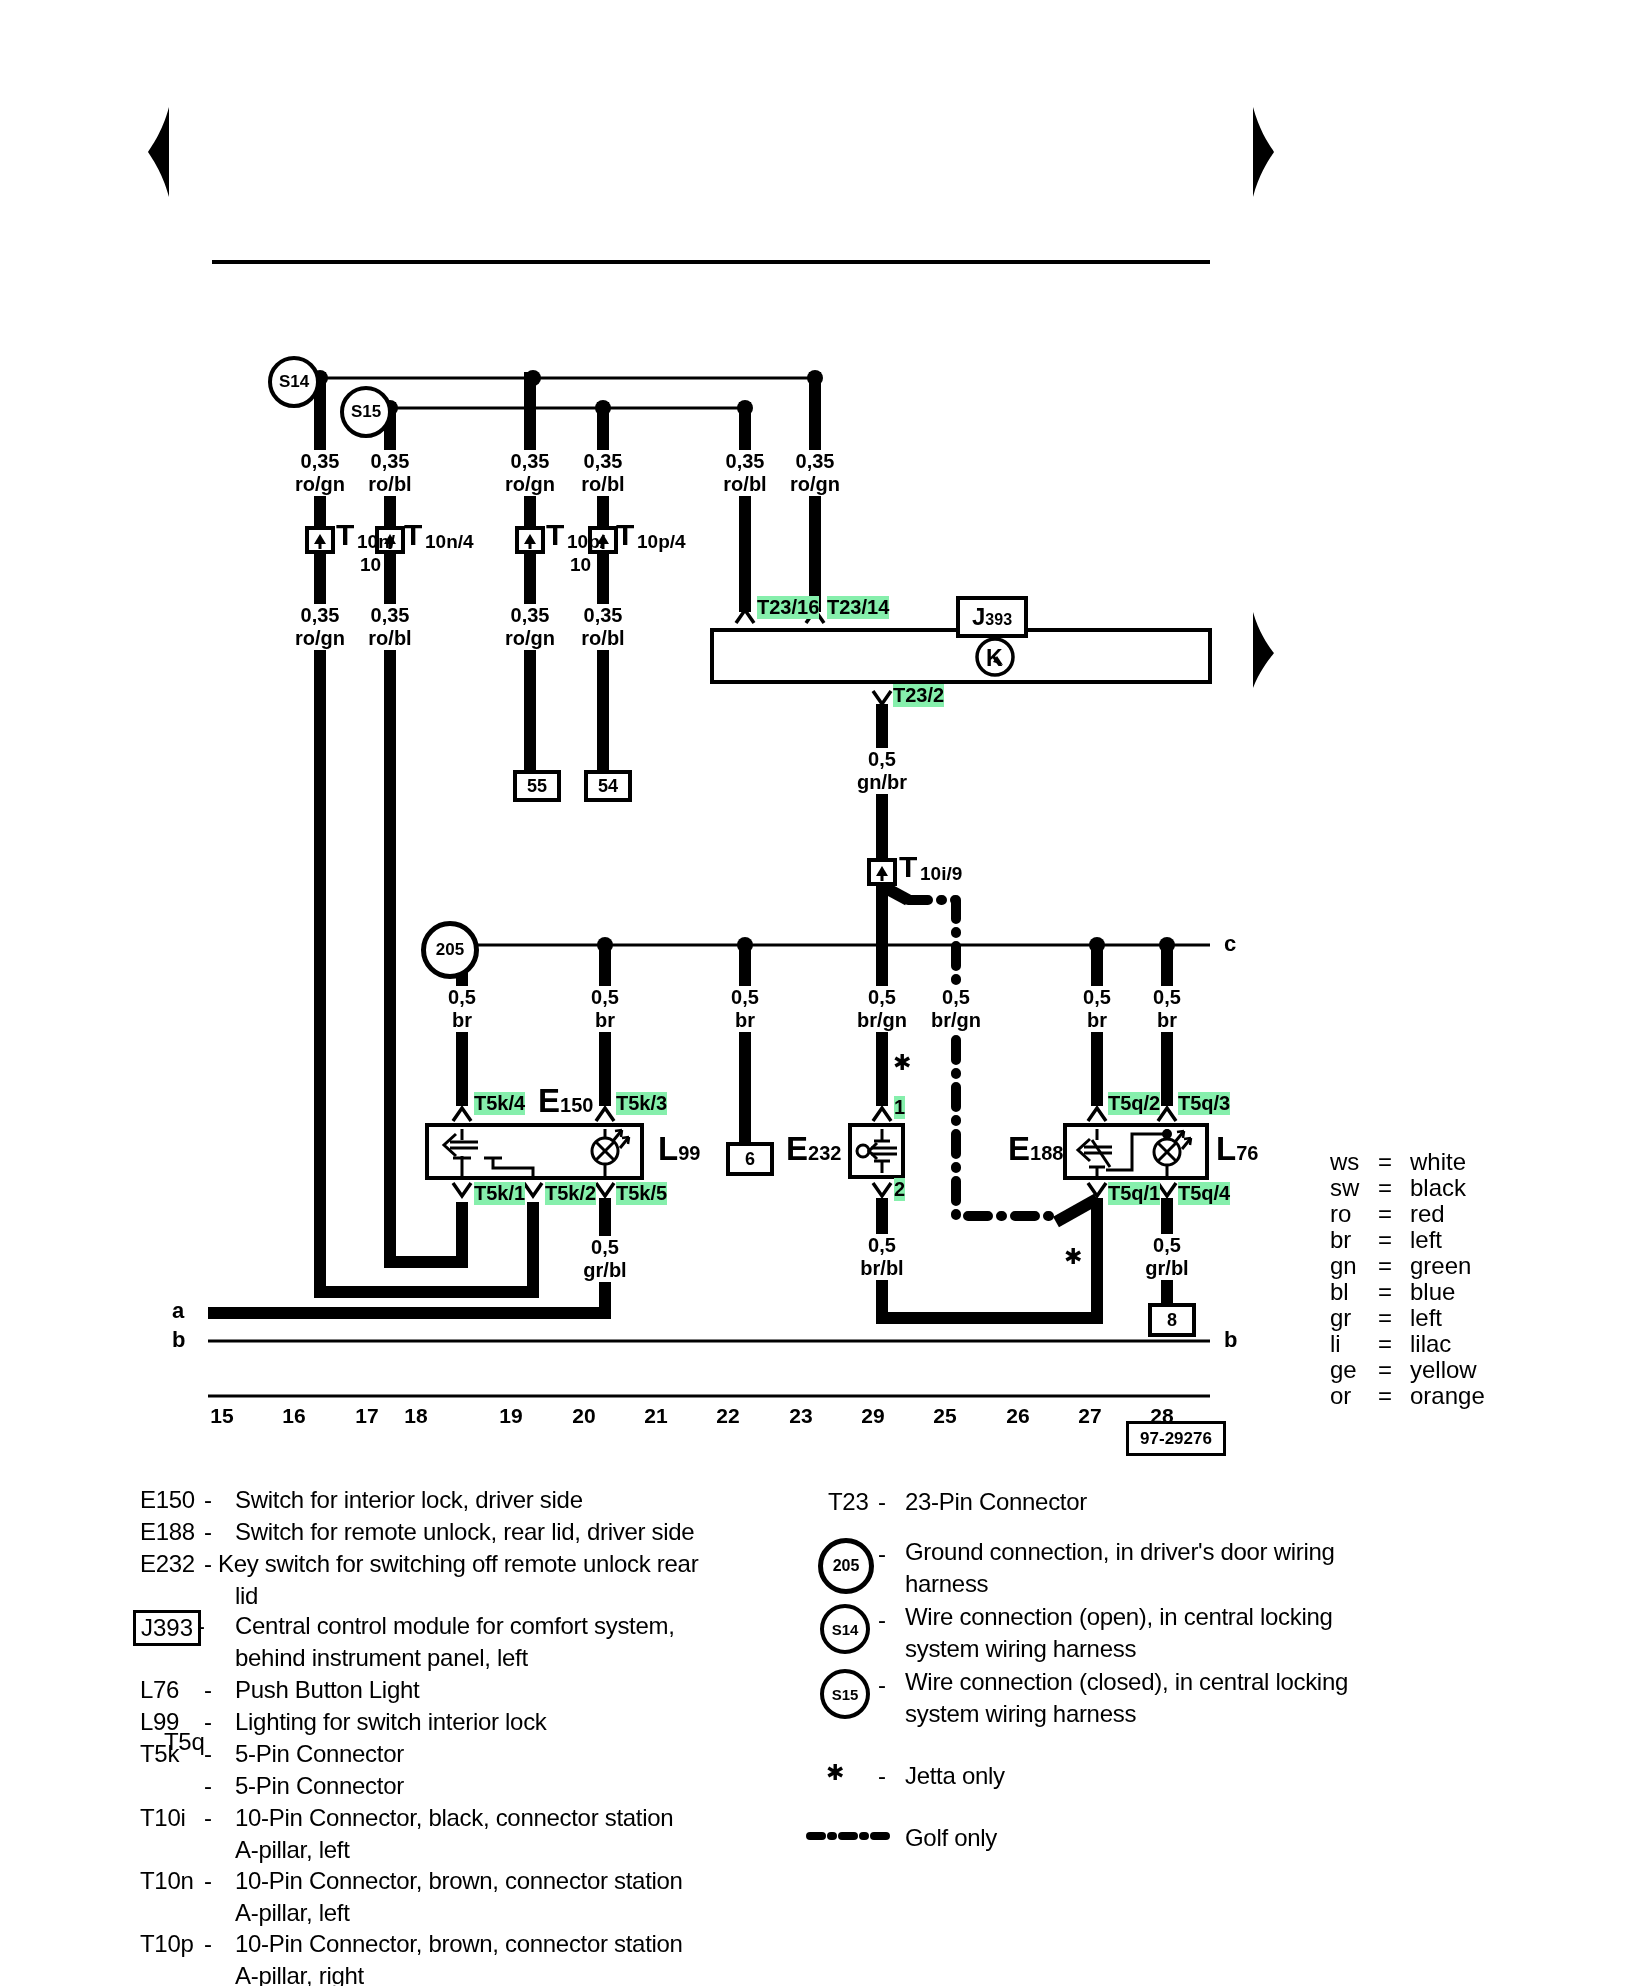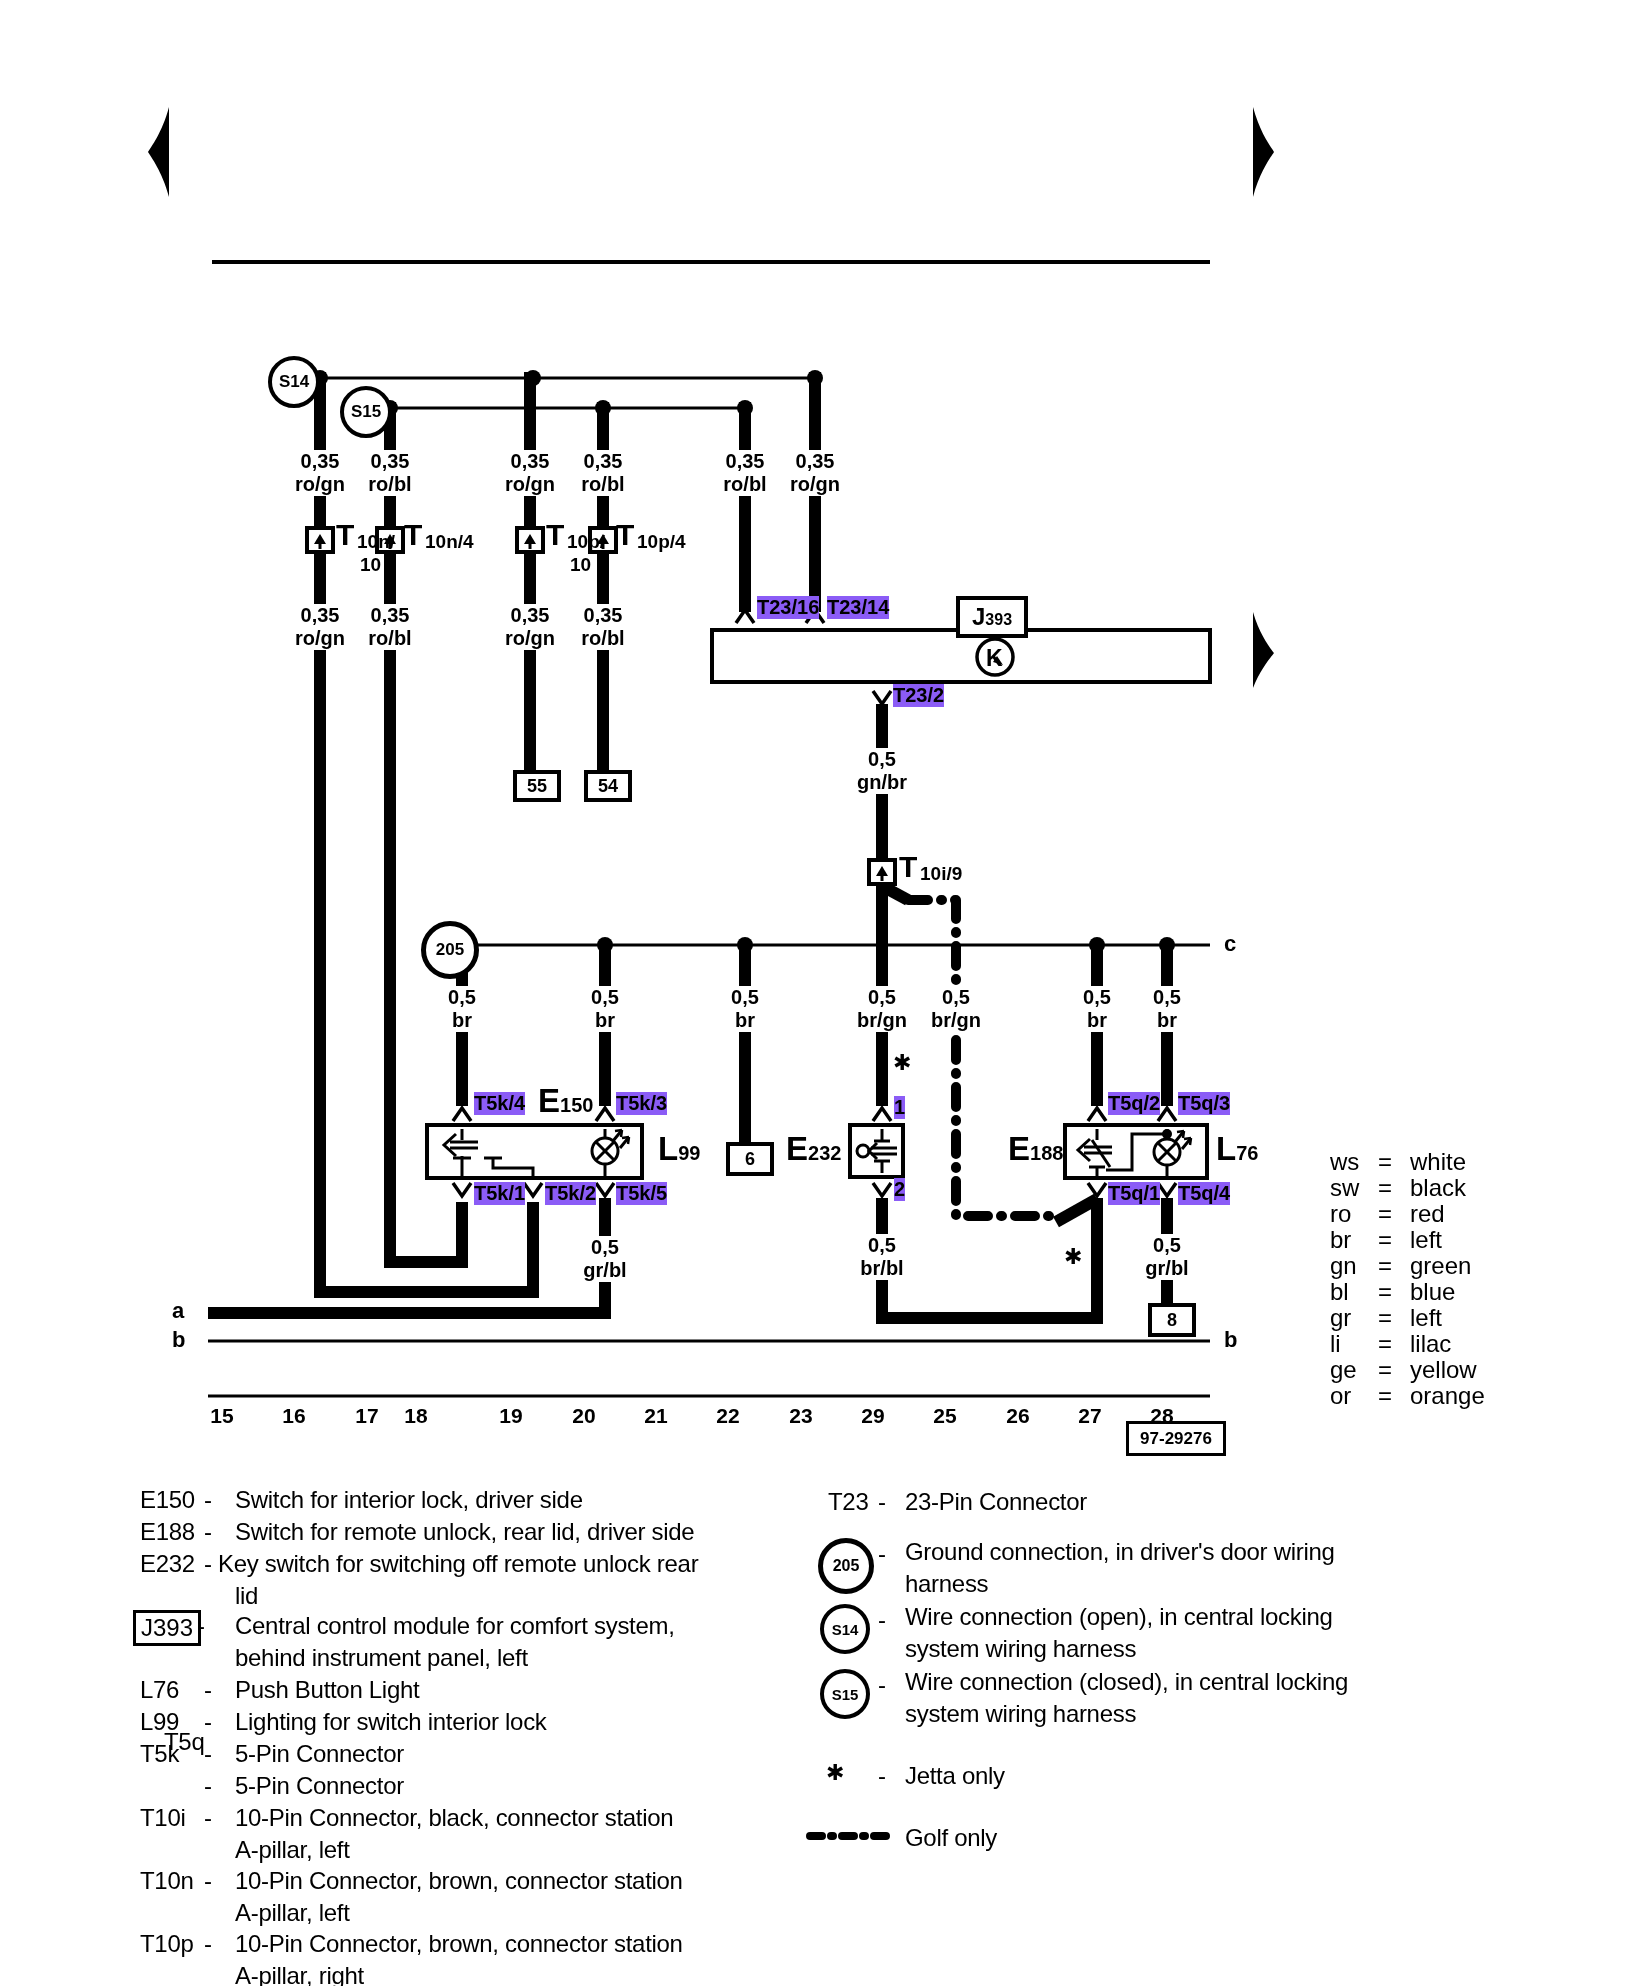--- a/index.html
+++ b/index.html
@@ -2,21 +2,21 @@
 <html><head>
 <meta charset="utf-8">
 <style>
   html,body{margin:0;padding:0;background:#888;}
   .canvas{position:relative;width:1632px;height:1986px;background:#ffffff;overflow:hidden;
           font-family:"Liberation Sans",sans-serif;color:#000;}
   svg.layer{position:absolute;left:0;top:0;}
   .abs{position:absolute;}
   .wlabel{position:absolute;transform:translateX(-50%);text-align:center;
           font:bold 20px/23px "Liberation Sans",sans-serif;background:#fff;padding:0 3px;white-space:nowrap;}
-  .pin{position:absolute;font:bold 20px "Liberation Sans",sans-serif;background:#8b5cf6;white-space:nowrap;}
+  .pin{position:absolute;font:bold 20px "Liberation Sans",sans-serif;background:#86efac;white-space:nowrap;}
   .circ{position:absolute;border:4px solid #000;border-radius:50%;background:#fff;
         display:flex;align-items:center;justify-content:center;font:bold 17px "Liberation Sans",sans-serif;}
   .circ.b5{border-width:5px;}
   .sqbox{position:absolute;border:4px solid #000;background:#fff;display:flex;align-items:center;
          justify-content:center;font:bold 18px "Liberation Sans",sans-serif;}
   .comp{position:absolute;white-space:nowrap;}
   .comp .main{font:bold 33px "Liberation Sans",sans-serif;}
   .comp .sub{font:bold 20px "Liberation Sans",sans-serif;}
   .tmain{position:absolute;font:bold 30px/30px "Liberation Sans",sans-serif;}
   .tsub{position:absolute;font:bold 19px/19px "Liberation Sans",sans-serif;}

